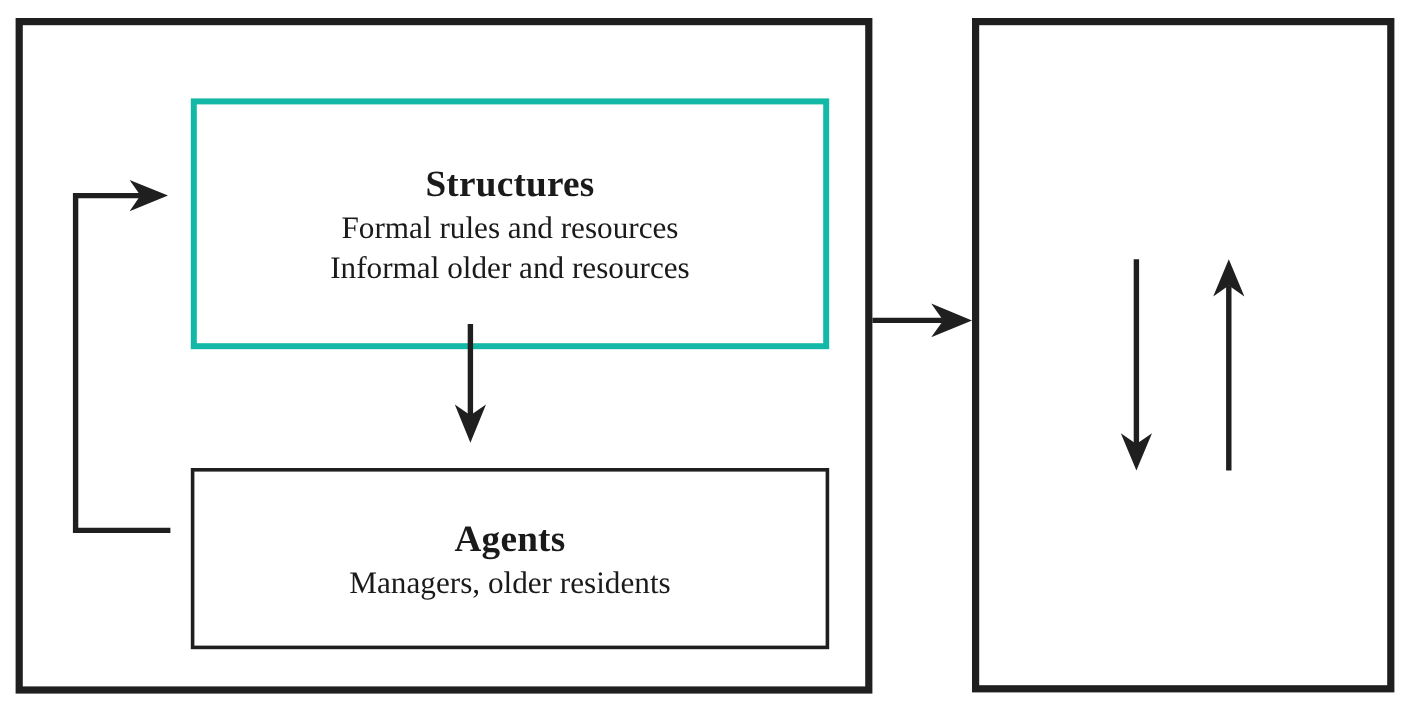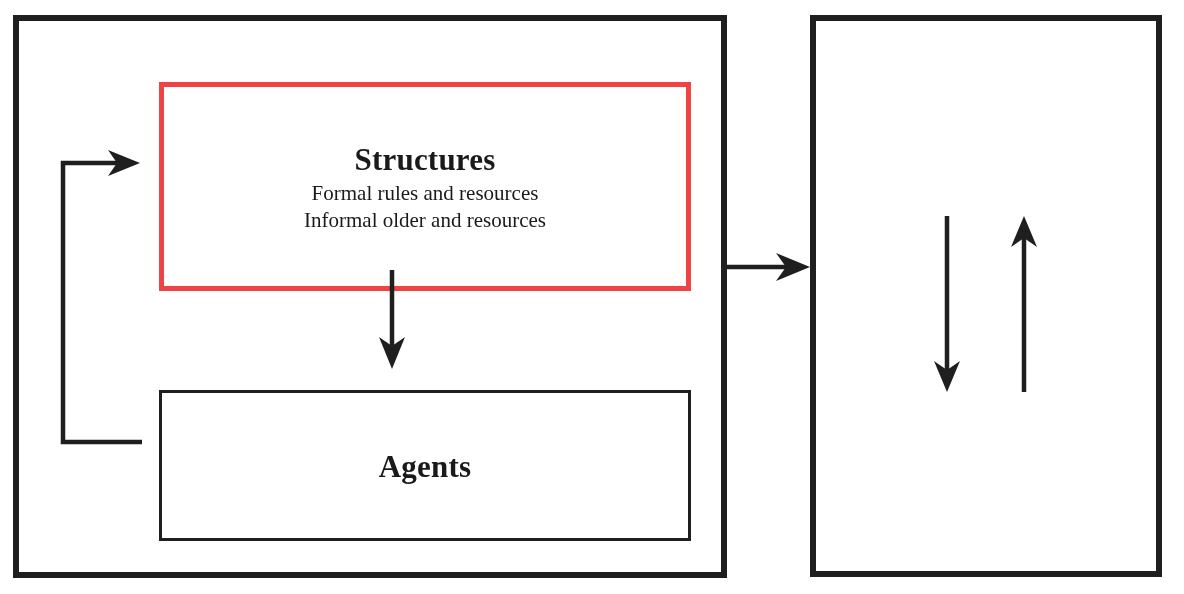--- a/index.html
+++ b/index.html
@@ -42,21 +42,21 @@
   .node-box {
     position: absolute;
     background: #ffffff;
     box-sizing: border-box;
     display: flex;
     flex-direction: column;
     align-items: center;
     justify-content: center;
     text-align: center;
   }
-  .node-box.thick { border: 5px solid #ef4444; text-align: center; }
+  .node-box.thick { border: 5px solid #14b8a6; text-align: center; }
   .node-box.thin  { border: 3px solid #1f1f1f; }
 
   #box-structures {
     left: 140px;
     top: 61px;
     width: 532px;   
     height: 209px;  
     padding-top: 4px;
   }
   #box-agents {
@@ -70,21 +70,21 @@
   .node-title {
     font-weight: bold;
     font-size: 31px;
     line-height: 1.16;
     letter-spacing: 0.2px;
     margin: 0 0 2px 0;
     white-space: nowrap;
   }
   .node-line {
     font-weight: normal;
-    font-size: 21px;
+    font-size: 26px;
     line-height: 1.32;
     white-space: nowrap;
   }
 
   
   #connectors {
     position: absolute;
     left: 0;
     top: 0;
     width: 1184px;
@@ -111,20 +111,21 @@
   <div class="panel" id="panel-left">
 
     <div class="node-box thick" id="box-structures">
       <div class="node-title">Structures</div>
       <div class="node-line">Formal rules and resources</div>
       <div class="node-line">Informal older and resources</div>
     </div>
 
     <div class="node-box thin" id="box-agents">
       <div class="node-title">Agents</div>
+      <div class="node-line">Managers, older residents</div>
     </div>
 
   </div>
 
   <div class="panel" id="panel-right">
 
     
 
     
 

